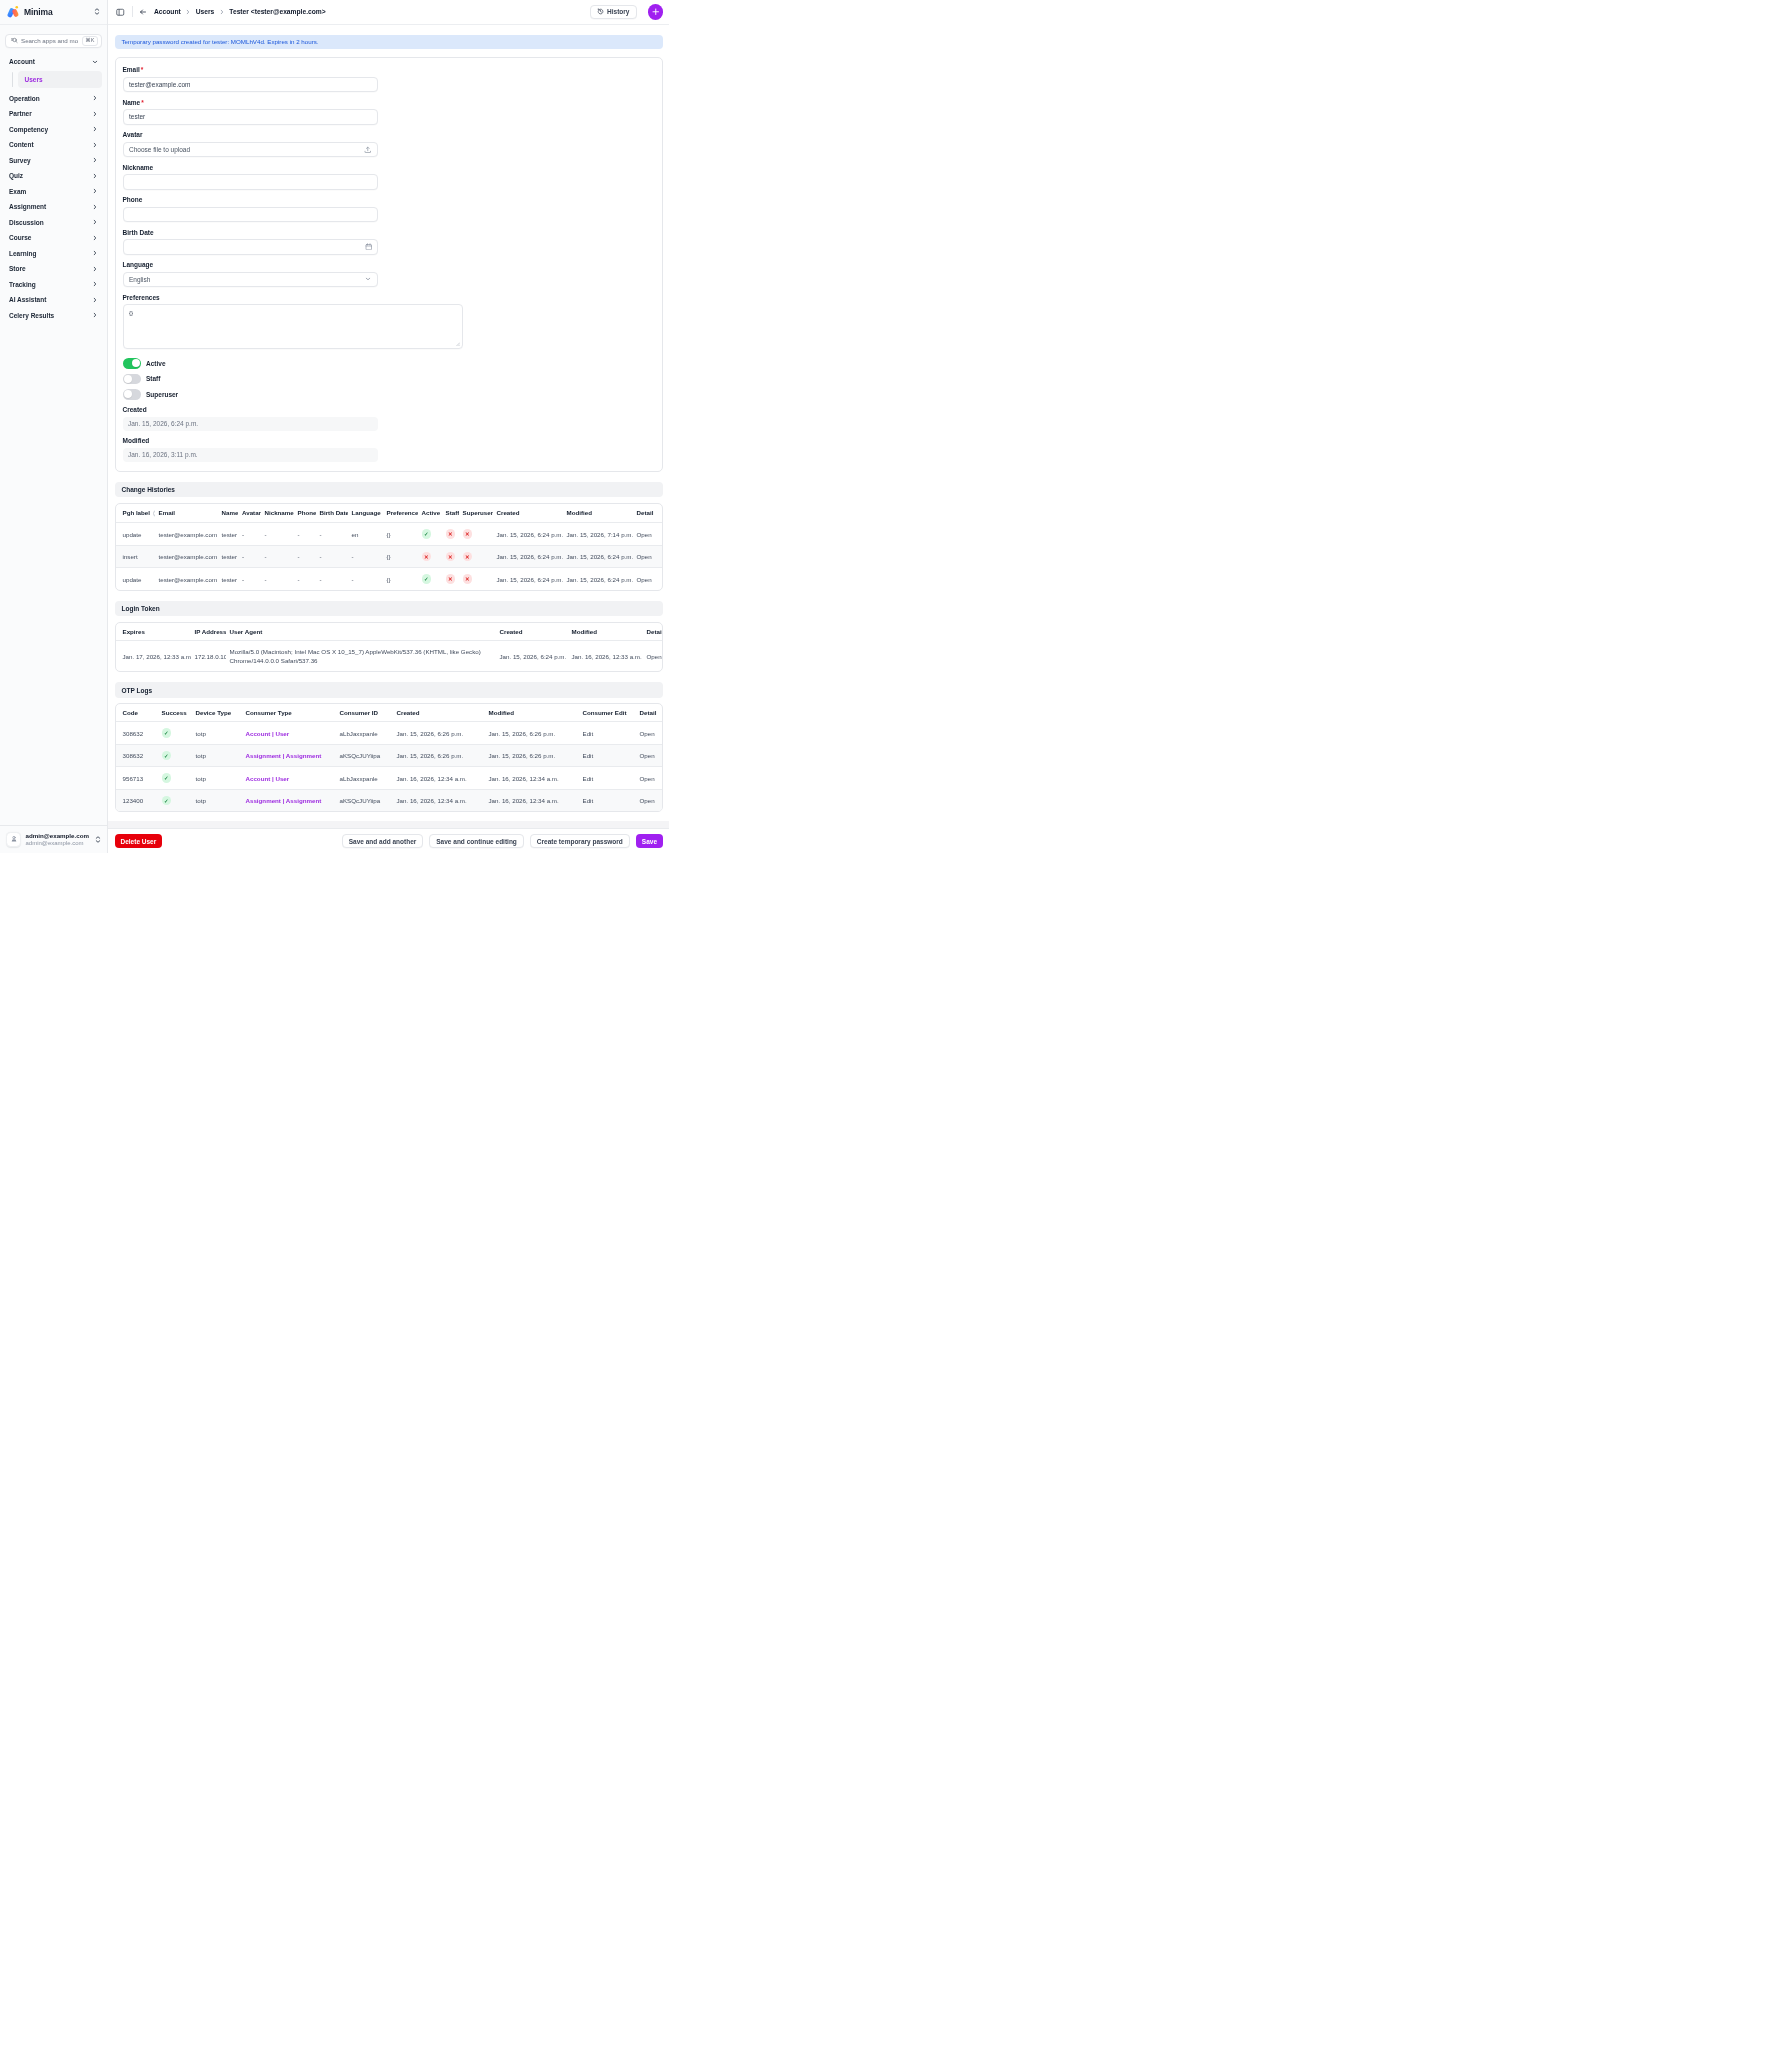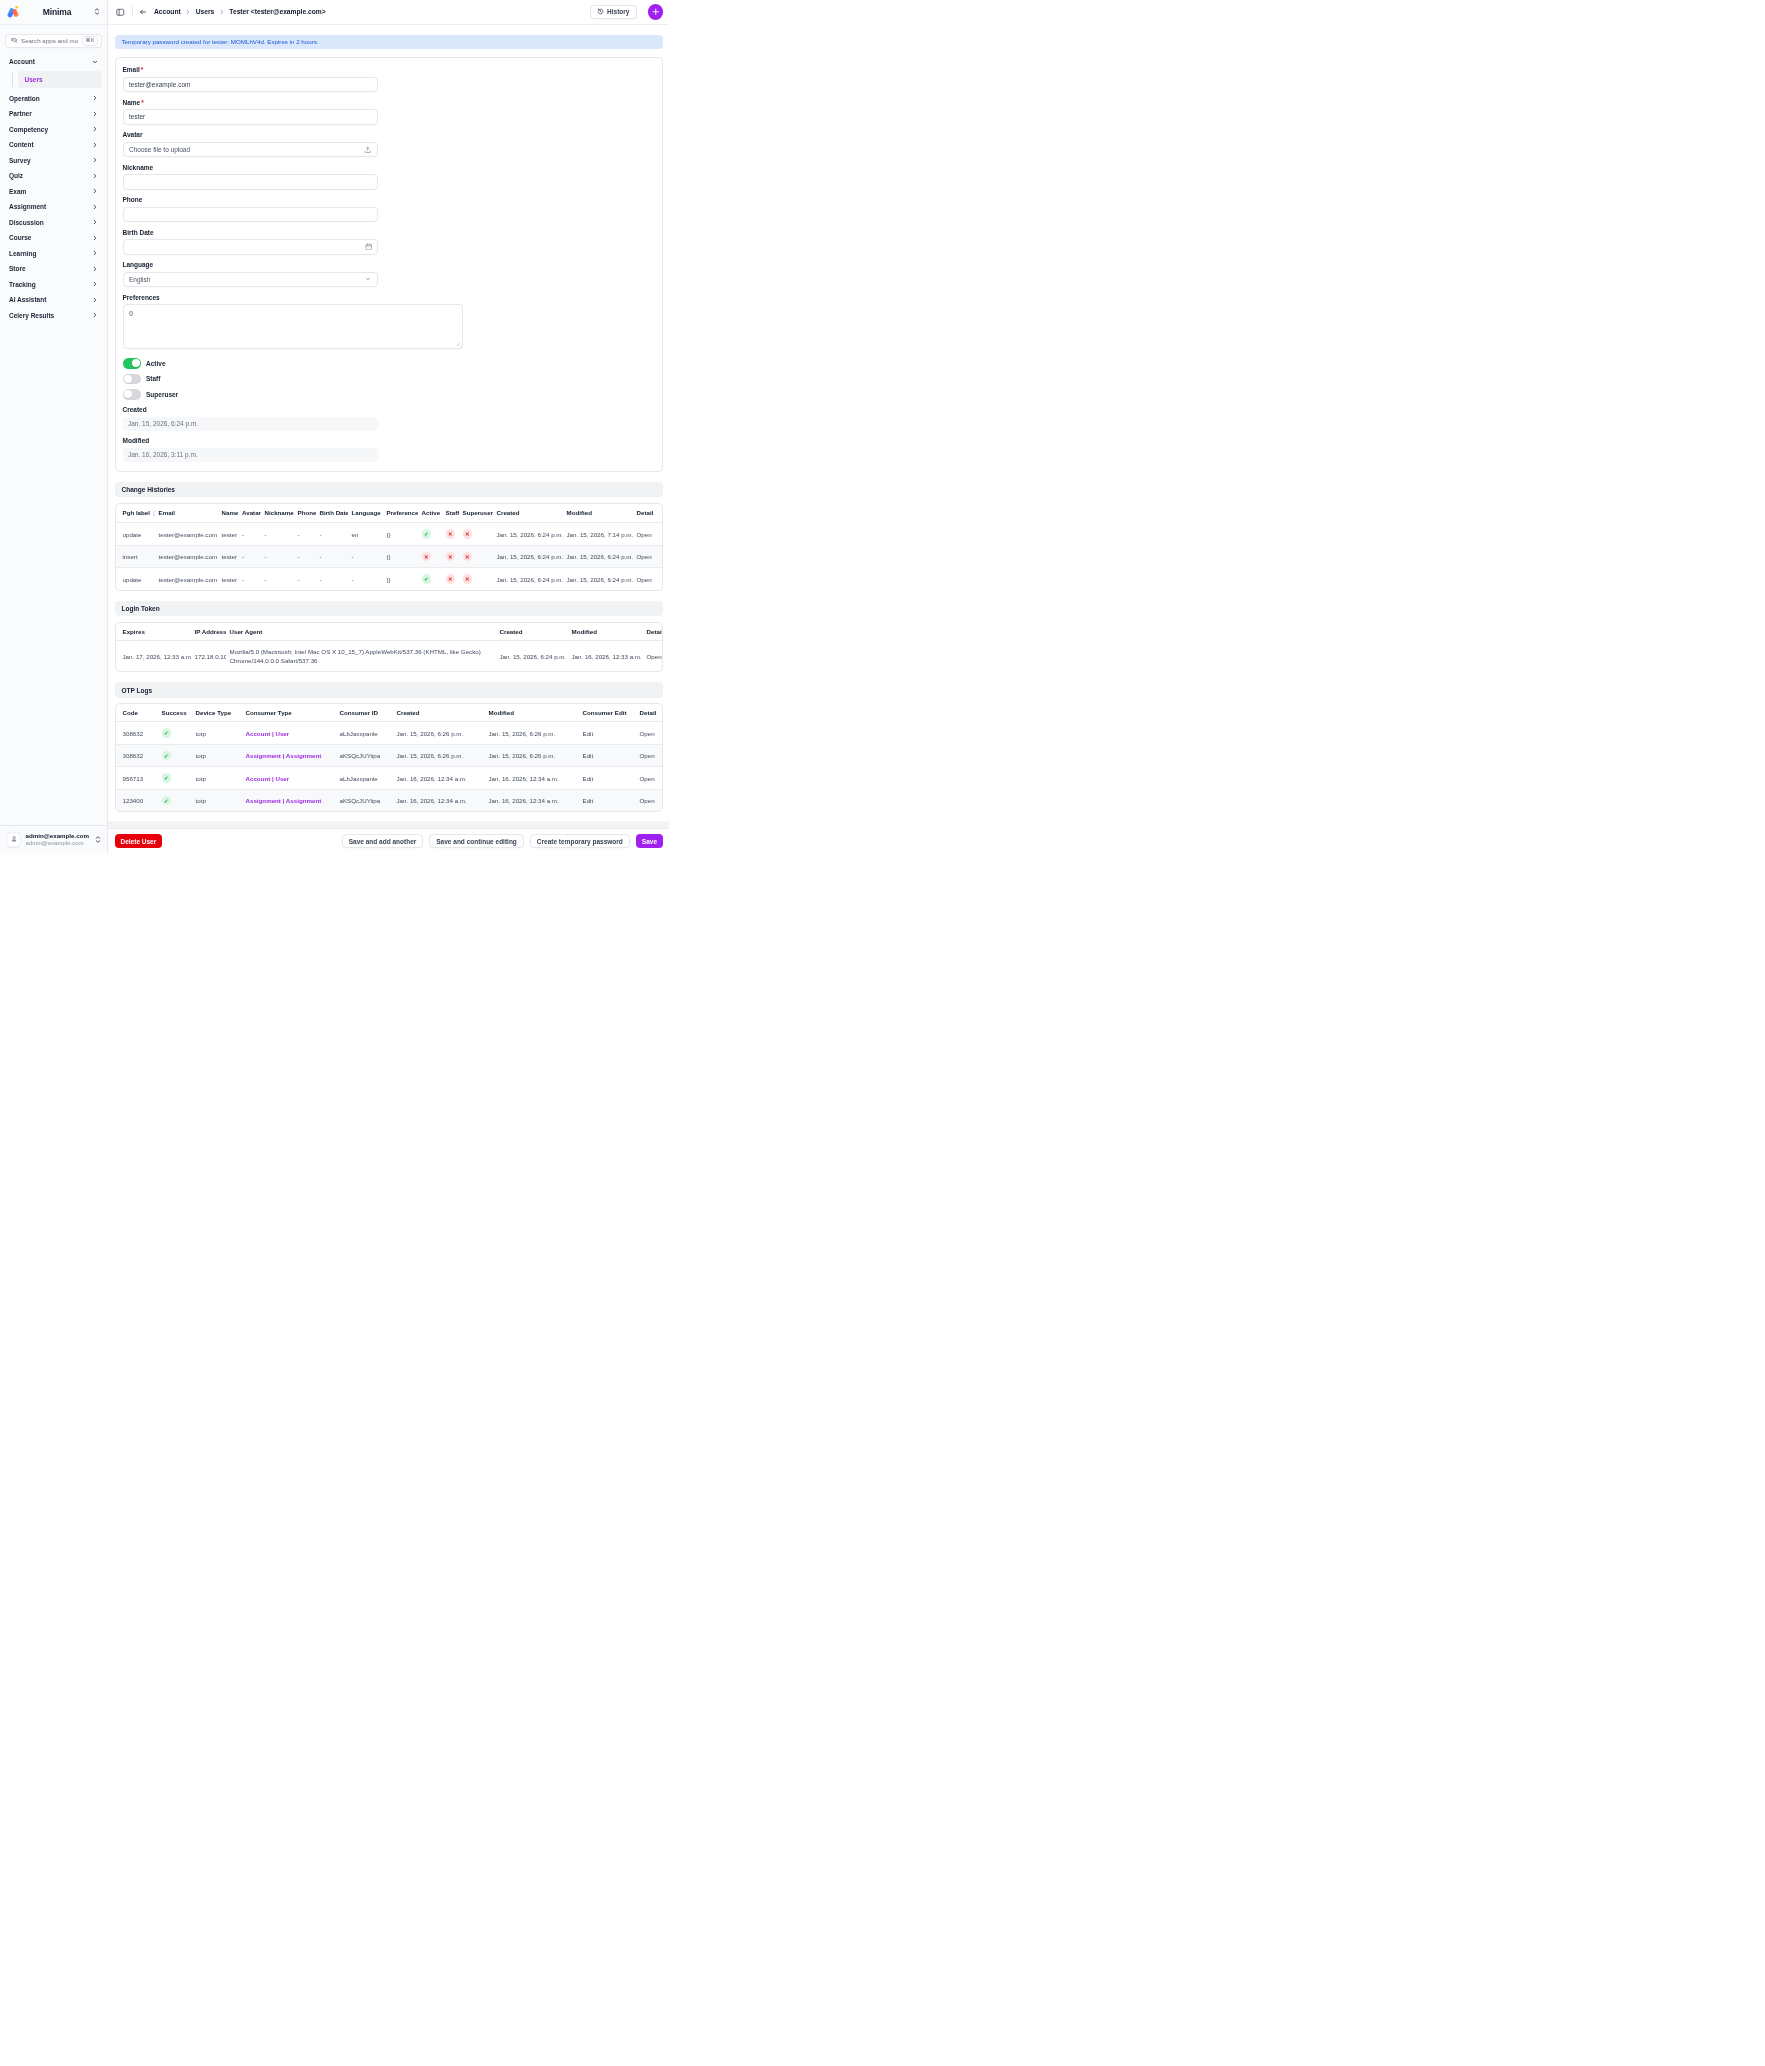--- a/index.html
+++ b/index.html
@@ -6,21 +6,21 @@
   html,body { background:#fff; }
   body {
     font-family:"Liberation Sans", sans-serif;
     width:669px; color:#18202f; font-size:6.5px;
     display:flex; align-items:stretch;
   }
   svg { display:block; }
 
   
   .sidebar { width:108px; min-height:799px; background:#fafbfc; border-right:0.5px solid #e7e9ec; display:flex; flex-direction:column; flex-shrink:0; }
-  .brand-row { height:24.5px; display:flex; align-items:center; gap:4px; padding:0 7px; border-bottom:0.5px solid #eceef1;text-align:center; }
+  .brand-row { height:24.5px; display:flex; align-items:center; gap:4px; padding:0 7px; border-bottom:0.5px solid #eceef1; }
   .brand-name { font-size:8.5px; font-weight:700; letter-spacing:-0.1px; flex:1; }
   .updown { color:#3c4657; }
   .search-box { margin:9px 5px 5px 5px; height:14.5px; background:#fff; border:0.5px solid #e5e7eb; border-radius:4px; display:flex; align-items:center; gap:3.5px; padding:0 3px 0 4.5px; box-shadow:0 0.5px 0.5px rgba(16,24,40,.03); }
   .search-box input { border:0; outline:0; flex:1; min-width:0; font-family:inherit; font-size:6.2px; color:#374151; background:transparent; }
   .search-box input::placeholder { color:#6b7280; }
   .kbd { border:0.5px solid #e5e7eb; border-radius:3px; background:#fff; color:#6b7280; font-size:5.5px; padding:1px 2.5px; line-height:1; }
   .nav { padding:1px 5px 0 5px; }
   .nav-item { height:15.5px; display:flex; align-items:center; justify-content:space-between; padding:0 4px; border-radius:4px; cursor:pointer; }
   .nav-item .lbl { font-weight:700; font-size:6.5px; color:#1b2534; }
   .nav-item .chev { color:#343e4e; }

